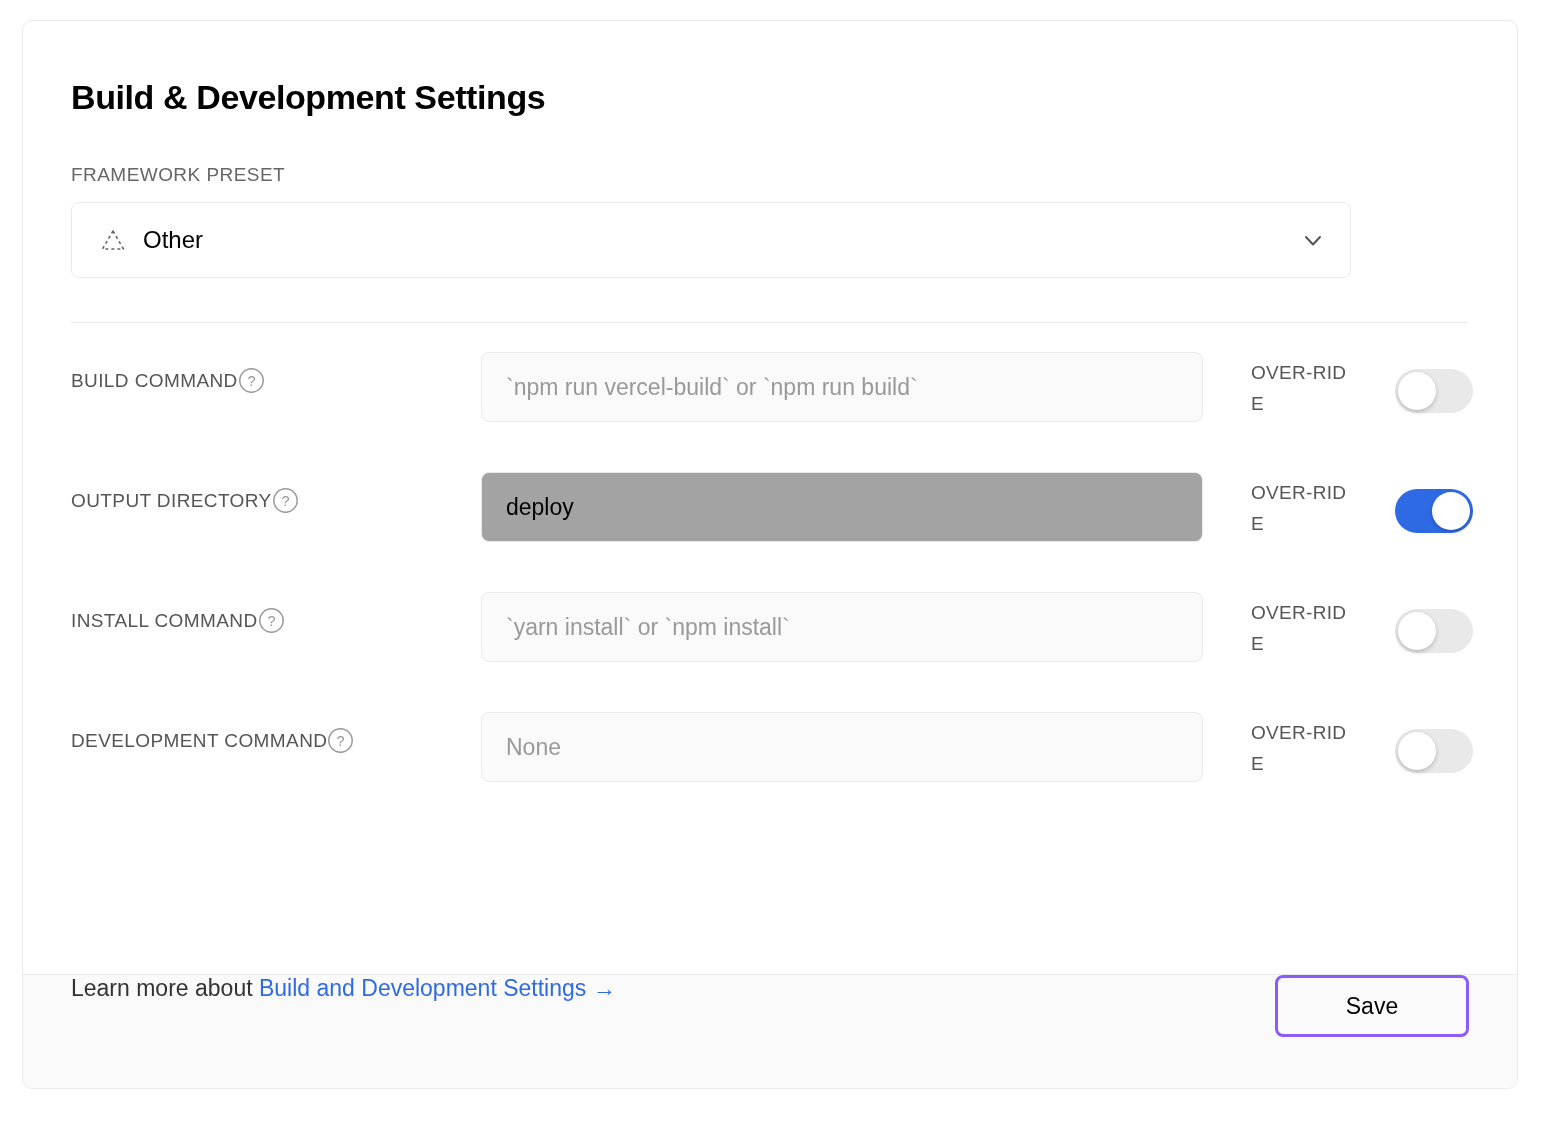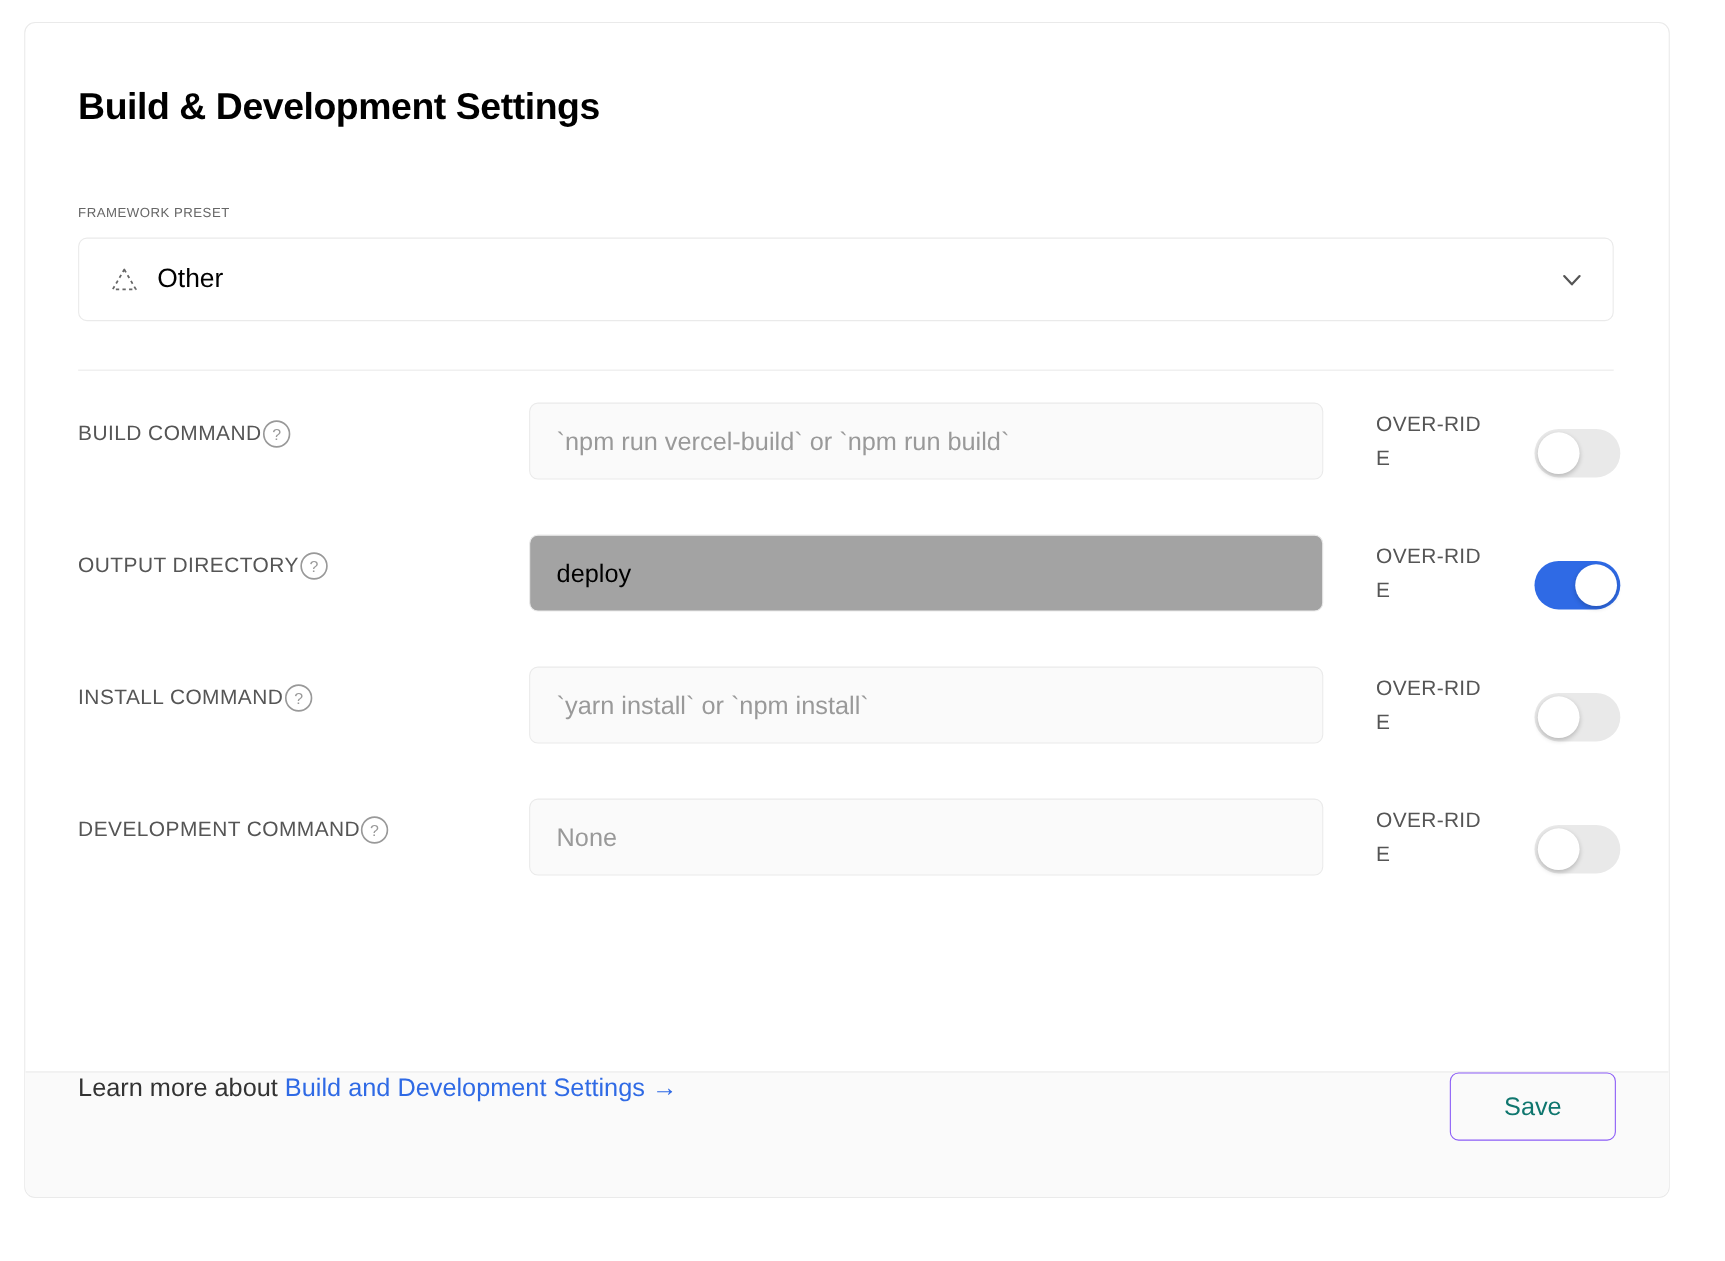--- a/index.html
+++ b/index.html
@@ -52,31 +52,31 @@
     margin-top: 40px;
     font-size: 23px;
     line-height: 1.52;
     color: #666666;
     max-width: 1370px;
     font-weight: normal;
   }
 
   
   .field-label-top {
-    margin-top: 70px;
-    font-size: 12px;
+    margin-top: 48px;
+    font-size: 19px;
     letter-spacing: 0.45px;
     color: #666666;
     text-transform: uppercase;
   }
 
   .select-box {
     margin-top: 16px;
     height: 76px;
-    width: 1396px;
+    width: 1280px;
     border: 1px solid #eaeaea;
     border-radius: 8px;
     background: #ffffff;
     display: flex;
     align-items: center;
     padding: 0 24px 0 28px;
     cursor: pointer;
   }
 
   .select-left {
@@ -149,21 +149,21 @@
     outline: none;
   }
 
   .text-input::placeholder { color: #999999; opacity: 1; }
 
   .text-input.enabled { background: #a3a3a3; }
 
   .row-override {
     flex: 1 1 auto;
     display: flex;
-    align-items: flex-end;
+    align-items: center;
     padding-top: 11px;
     padding-left: 48px;
     gap: 30px;
   }
 
   .override-label {
     width: 96px;
     font-size: 19px;
     letter-spacing: 0.3px;
     color: #555555;
@@ -217,26 +217,26 @@
 
   .footer-link {
     color: #2f6ae5;
     text-decoration: none;
     cursor: pointer;
   }
 
   .footer-arrow { color: #2f6ae5; }
 
   .save-button {
-    width: 151px;
+    width: 194px;
     height: 62px;
-    border: 1px solid #8b5cf6;
+    border: 3px solid #8b5cf6;
     border-radius: 8px;
     background: #fafafa;
-    color: #0f766e;
+    color: #000000;
     font-family: "Liberation Sans", sans-serif;
     font-size: 23px;
     cursor: default;
   }
 </style>
 </head>
 <body>
 
 <div class="page">
 

